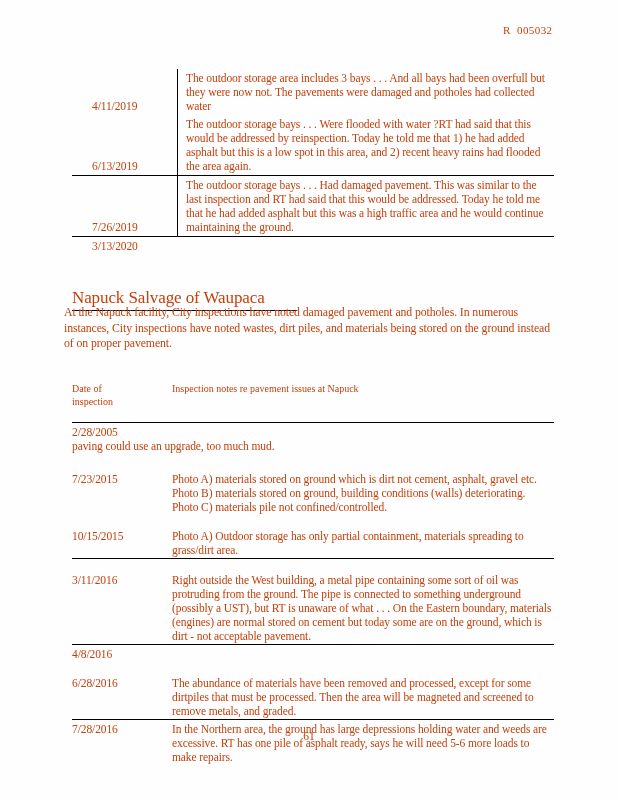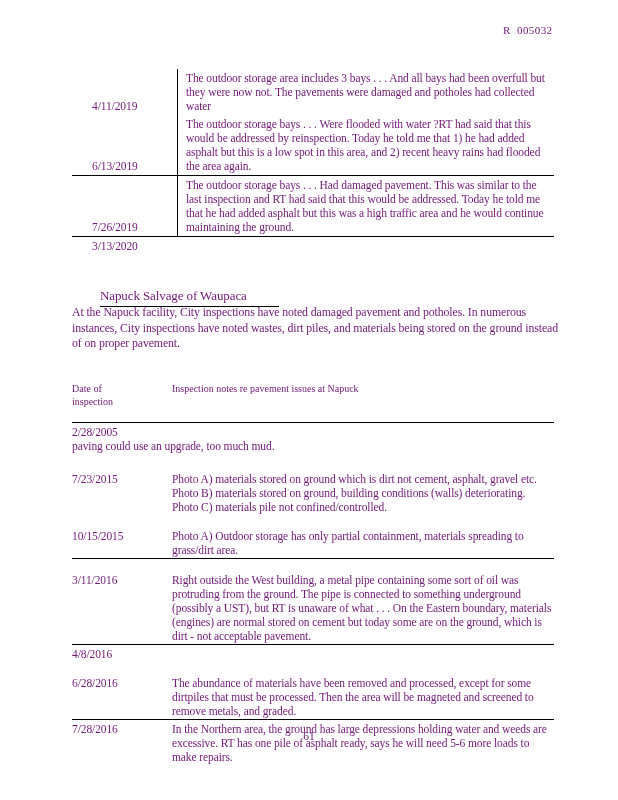--- a/index.html
+++ b/index.html
@@ -1,18 +1,18 @@
 <!DOCTYPE html>
 <html><head>
 <meta charset="utf-8">
 <style>
   html,body { margin:0; padding:0; background:#ffffff; }
   .page {
     width:618px; height:800px; position:relative; overflow:hidden;
-    background:#fefefe; color:#701a75;
+    background:#fefefe; color:#c2410c;
     font-family:"Liberation Serif", serif;
   }
 
   .doc-ref {
     position:absolute; top:24px; left:503px;
     font-size:11px; letter-spacing:0.4px; white-space:pre;
   }
 
   
   .t1 {
@@ -28,25 +28,25 @@
     margin-left:19px;
   }
   .t1-note {
     flex:1; border-left:1.3px solid #000;
     padding:2px 2px 2px 8px;
   }
 
   
   .section-heading {
     position:absolute; left:72px; top:288px;
-    font-size:13px; letter-spacing:-0.1px;
-    border-bottom:1px solid #000; padding:0 32px 2px 0;margin-left:28px;
+    font-size:17px; letter-spacing:-0.1px;
+    border-bottom:1px solid #000; padding:0 32px 2px 0;
   }
   .section-para {
-    position:absolute; left:72px; top:305px; width:494px;
+    position:absolute; left:64px; top:305px; width:494px;
     font-size:11.8px; line-height:15.6px; letter-spacing:-0.1px;
   }
 
   
   .t2 {
     position:absolute; left:72px; top:383px; width:482px;
     font-size:11.5px; line-height:14px; letter-spacing:-0.1px;
   }
   .t2-header {
     display:flex; font-size:10px; line-height:12.5px; letter-spacing:0;

